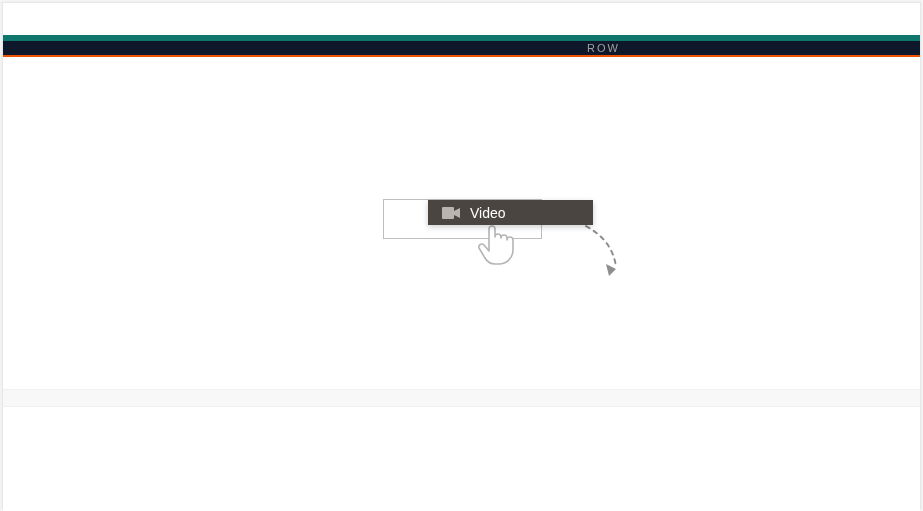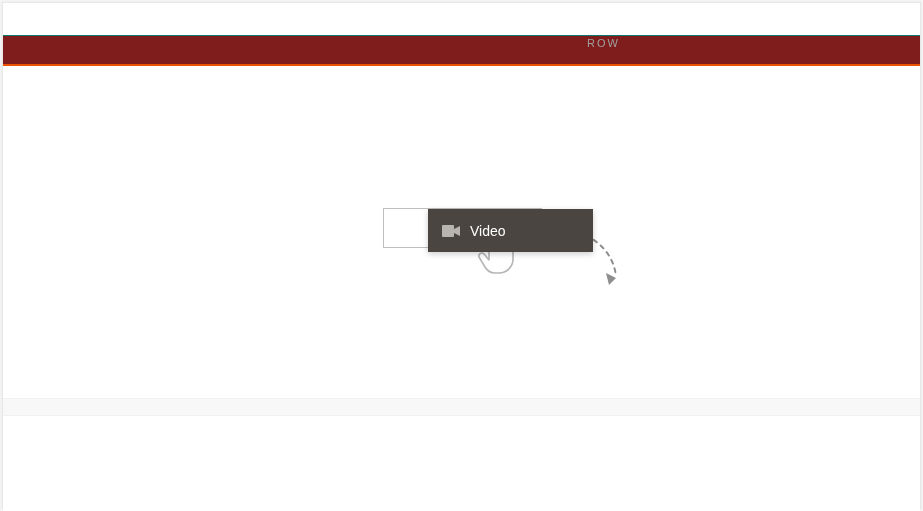--- a/index.html
+++ b/index.html
@@ -15,23 +15,23 @@
       left: 2px; top: 2px; right: 2px; bottom: 2px;
       background: #ffffff;
       border: 1px solid #e8e8e8;
       box-shadow: 0 0 2px rgba(0,0,0,0.08);
     }
     .header-spacer {
       height: 32px;
       background: #ffffff;
     }
     .row-tab-bar {
-      height: 29px;
-      background: #7f1d1d;
-      border-top: 1px solid #0f766e;
+      height: 20px;
+      background: #0f172a;
+      border-top: 6px solid #0f766e;
       position: relative;
     }
     .row-tab-label {
       position: absolute;
       right: 300px;
       top: 1px;
       font-size: 11px;
       letter-spacing: 2px;
       color: #a0a0a0;
       text-transform: uppercase;
@@ -73,21 +73,21 @@
       left: 128px;
       top: 30px;
       width: 120px;
       height: 70px;
     }
     .drag-chip {
       position: absolute;
       left: 425px;
       top: 143px;
       width: 165px;
-      height: 43px;
+      height: 25px;
       background: #4a4540;
       display: flex;
       align-items: center;
       padding: 0 14px;
       gap: 10px;
       color: #ffffff;
       box-shadow: 0 2px 6px rgba(0,0,0,0.2);
     }
     .drag-chip-label {
       font-size: 14px;

